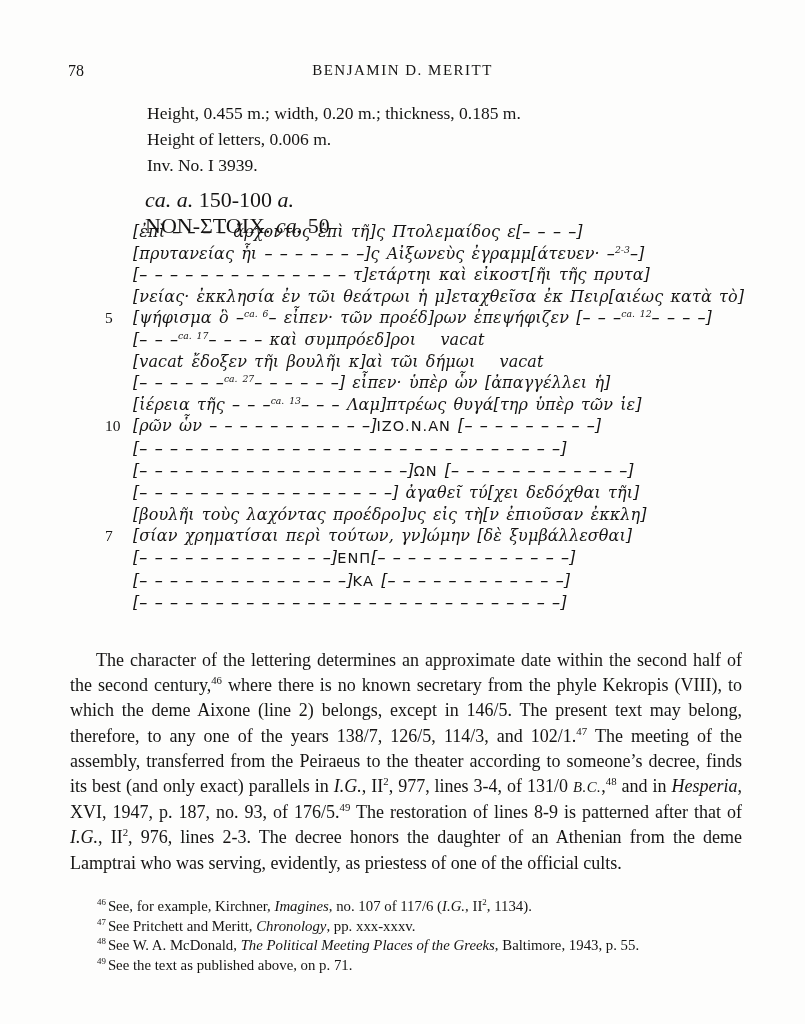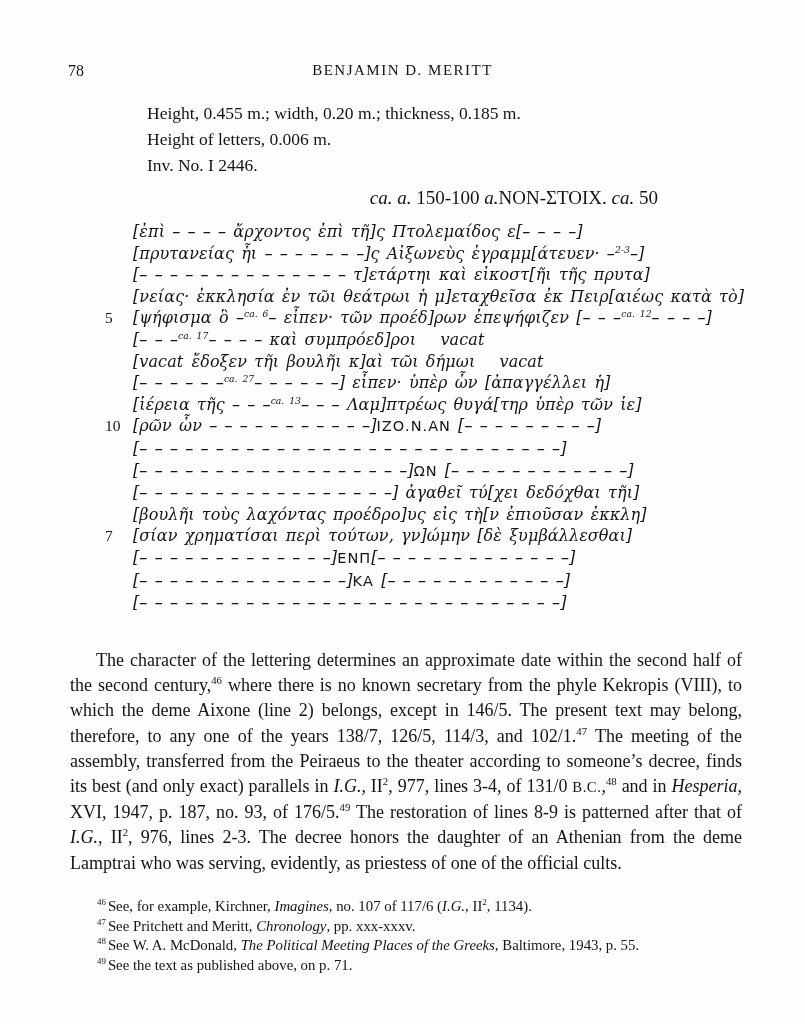--- a/index.html
+++ b/index.html
@@ -14,37 +14,37 @@
   }
   
   .hdr{position:absolute;top:62px;left:0;width:100%;height:20px;}
   .pagenum{position:absolute;left:68px;top:0;font-size:16px;}
   .runhead{position:absolute;left:0;top:0;width:100%;text-align:center;
     font-size:15px;letter-spacing:1.5px;}
   
   .desc{position:absolute;top:100px;left:107px;font-size:17.5px;line-height:26px;margin-left:40px;}
   
   .daterow{position:absolute;top:187px;left:145px;width:513px;
-    display:flex;justify-content:flex-end;font-size:19px;}
+    display:flex;justify-content:space-between;font-size:22px;flex-direction:column;}
   
   .insc{position:absolute;top:221px;left:105px;width:580px;
     font-size:16px;line-height:21.6px;}
   .insc-line{display:flex;white-space:pre;}
   .lnum{flex:0 0 28px;font-style:normal;font-size:15.5px;
     font-family:"Liberation Serif",serif;}
   .ltext{font-family:"DejaVu Serif",serif;font-style:italic;word-spacing:2px;letter-spacing:0.1px;}
   .ltext sup{font-size:58%;line-height:0;letter-spacing:0;}
   .epig{font-family:"DejaVu Sans",sans-serif;font-style:normal;
     font-size:14.5px;letter-spacing:1px;word-spacing:0;}
   
   .commentary{position:absolute;top:648px;left:70px;width:672px;
     font-size:18px;line-height:25.2px;text-align:justify;}
   .commentary p{margin:0;text-indent:26px;}
   .it{font-style:italic;}
-  .sc{font-size:82%;letter-spacing:0.5px;}
+  .sc{font-size:82%;letter-spacing:0.5px;font-style:italic;}
   .commentary sup, .fn sup{font-size:60%;line-height:0;}
   
   .fns{position:absolute;top:897px;left:97px;width:660px;
     font-size:14.8px;line-height:19.6px;}
   .fn{margin:0;}
   .fn .marker{font-size:60%;vertical-align:super;line-height:0;margin-right:2px;}
   sup{vertical-align:super;}
 </style>
 </head>
 <body>
@@ -52,21 +52,21 @@
 <div class="page">
 
   <div class="hdr">
     <span class="pagenum">78</span>
     <span class="runhead">BENJAMIN D. MERITT</span>
   </div>
 
   <div class="desc">
       <div>Height, 0.455 m.; width, 0.20 m.; thickness, 0.185 m.</div>
       <div>Height of letters, 0.006 m.</div>
-      <div>Inv. No. I 2446.</div>
+      <div>Inv. No. I 3939.</div>
     </div>
 
   <div class="daterow">
     <span><span class="it">ca. a.</span><span> 150-100 </span><span class="it">a.</span></span>
     <span><span>NON-ΣΤΟΙΧ. </span><span class="it">ca.</span><span> 50</span></span>
   </div>
 
   <div class="insc">
       <div class="insc-line"><span class="lnum"></span><span class="ltext"><span>[ἐπὶ – – – – ἄρχοντος ἐπὶ τῆ]ς Πτολεμαίδος ε[– – – –]</span></span></div>
       <div class="insc-line"><span class="lnum"></span><span class="ltext"><span>[πρυτανείας ἧι – – – – – – –]ς Αἰξωνεὺς ἐγραμμ[άτευεν· –</span><sup>2-3</sup><span>–]</span></span></div>

